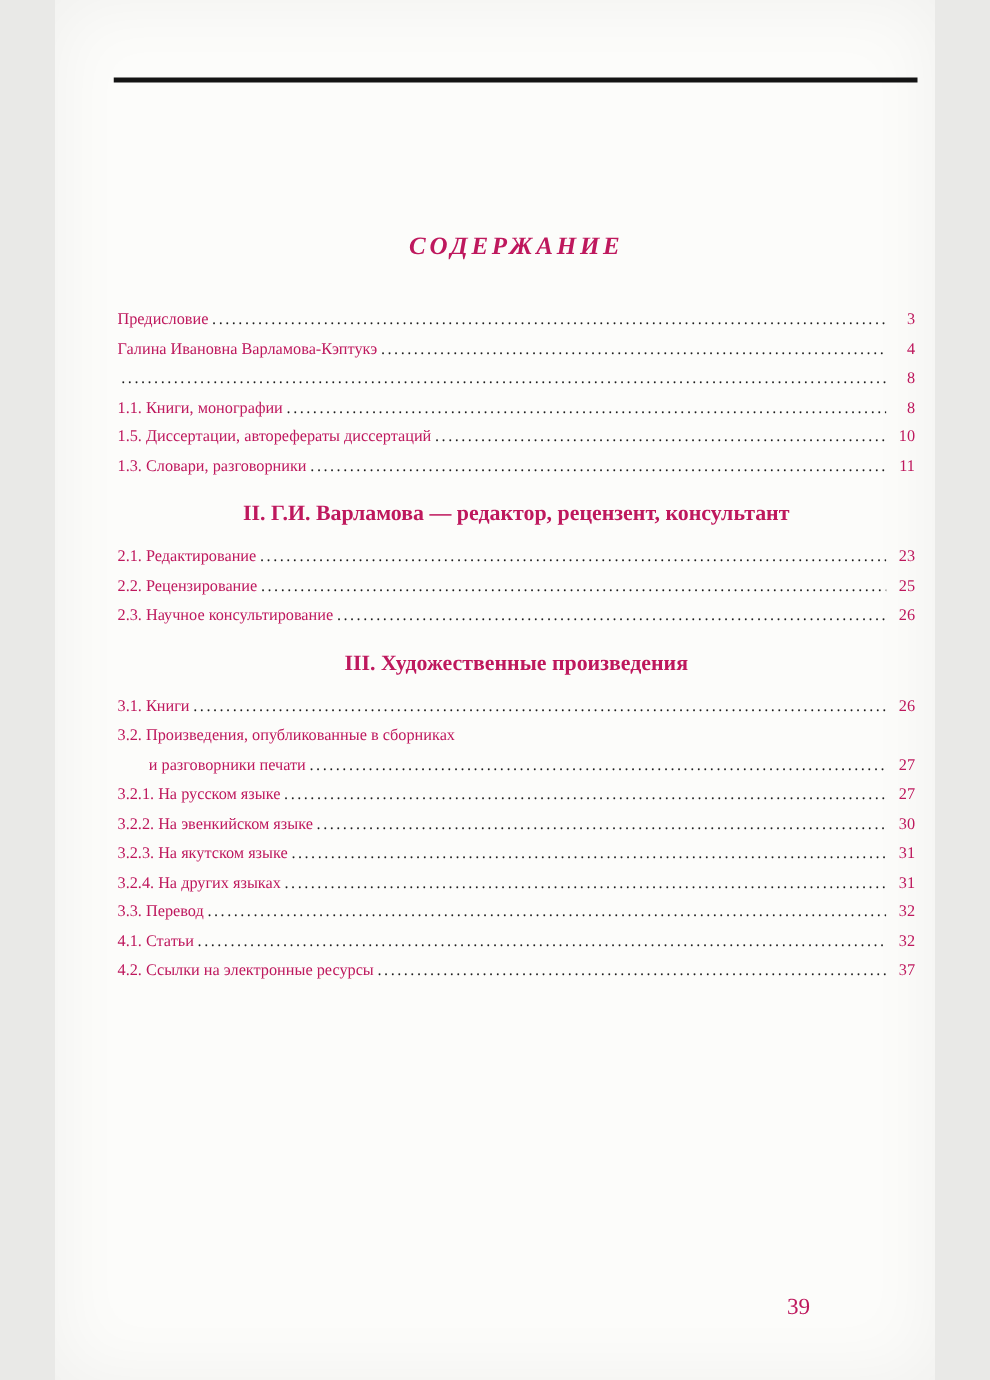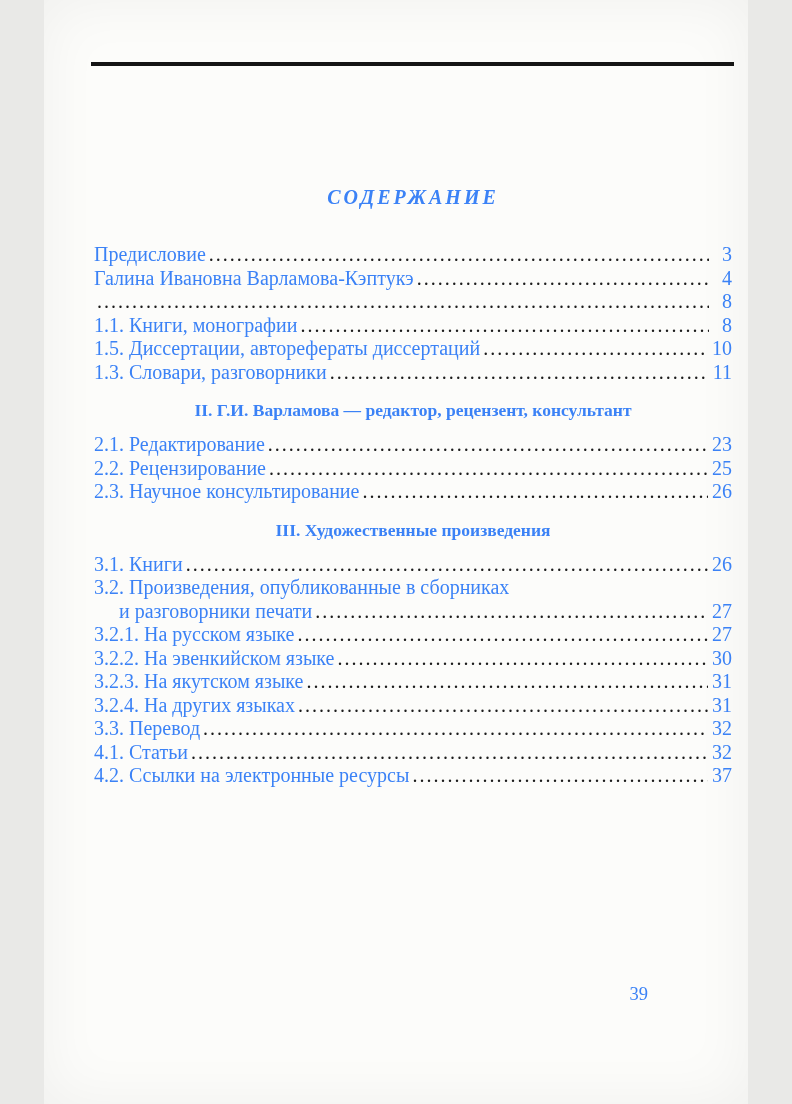--- a/index.html
+++ b/index.html
@@ -3,21 +3,21 @@
 <meta charset="utf-8">
 <style>
   * { margin: 0; padding: 0; box-sizing: border-box; }
   html, body { background: #e9e9e7; }
   .page {
     position: relative;
     width: 704px;
     height: 1104px;
     margin: 0 auto;
     background: #fcfcfa;
-    color: #3b82f6;
+    color: #be185d;
     font-family: "Liberation Serif", "DejaVu Serif", serif;
     overflow: hidden;
     box-shadow: inset 0 0 60px rgba(0,0,0,0.05);
   }
   .top-rule {
     position: absolute;
     left: 47px;
     top: 62px;
     width: 643px;
     height: 4px;
@@ -41,21 +41,21 @@
     text-align: center;
     font-weight: bold;
     font-size: 17.5px;
     line-height: 23px;
     margin: 15px 0 11px;
   }
   .toc-block { }
   .row {
     display: flex;
     align-items: center;
-    font-size: 20px;
+    font-size: 13px;
     line-height: 23.5px;
   }
   .row.cont { padding-left: 25px; }
   .lbl { white-space: nowrap; }
   .leader {
     flex: 1;
     overflow: hidden;
     white-space: nowrap;
     margin: 0 4px 0 3px;
     min-width: 16px;
@@ -65,21 +65,21 @@
     letter-spacing: 2px;
     color: #1c1c1c;
   }
   .pg {
     min-width: 19px;
     text-align: right;
   }
   .folio {
     position: absolute;
     right: 100px;
-    top: 984px;
+    top: 1036px;
     font-size: 18.5px;
   }
 </style>
 </head>
 <body>
 
 <div class="page">
   <div class="top-rule"></div>
 
   <div class="content">

